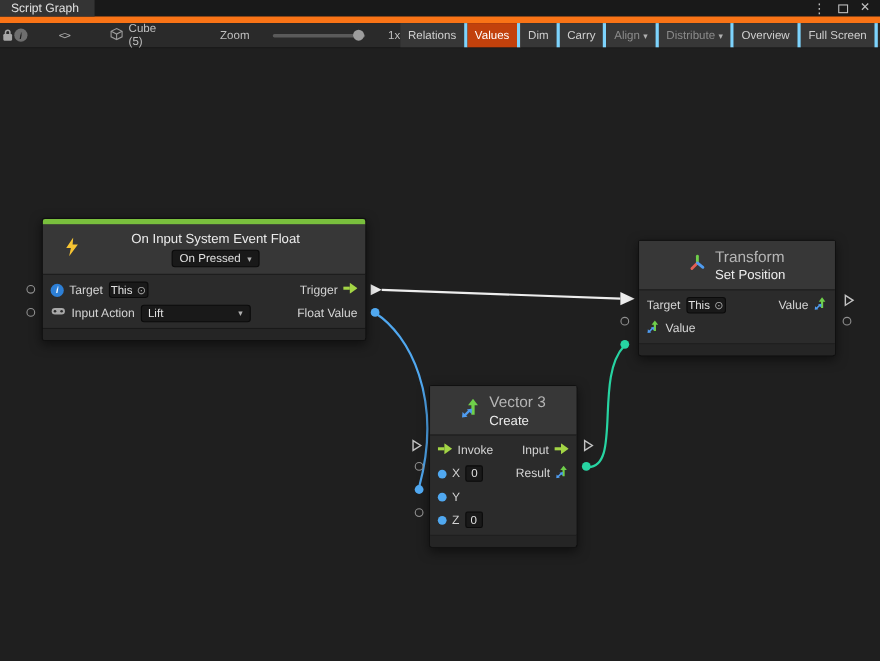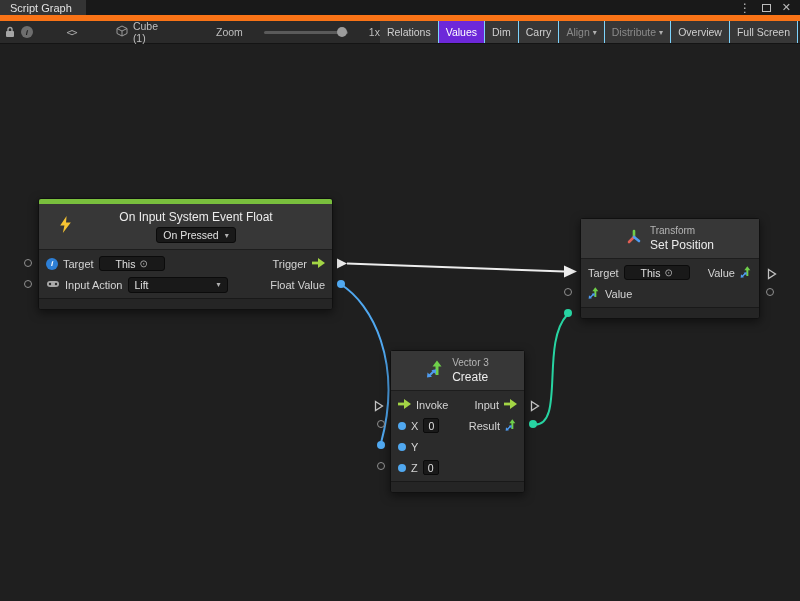--- a/index.html
+++ b/index.html
@@ -18,43 +18,43 @@
   
   .toolbar { height:23px; background:#2a2a2a; border-bottom:1px solid #141414; display:flex; align-items:center; font-size:10.5px; color:#bfbfbf; padding:0 2px; flex:0 0 auto; }
   .tb-icon { width:24px; height:100%; display:flex; align-items:center; justify-content:center; }
   .info-circle { width:12px; height:12px; border-radius:50%; background:#6e6e6e; color:#1c1c1c; font-size:8px; font-weight:bold; display:flex; align-items:center; justify-content:center; font-style:italic; }
   .code-glyph { font-family:"DejaVu Sans Mono", monospace; font-size:10px; color:#a8a8a8; letter-spacing:-1px; }
   .tb-context { display:flex; align-items:center; gap:5px; margin-left:36px; }
   .tb-zoom { display:flex; align-items:center; gap:21px; margin-left:58px; }
   .slider-track { width:84px; height:3px; background:#5a5a5a; border-radius:2px; position:relative; }
   .slider-knob { position:absolute; right:1px; top:-4px; width:10px; height:10px; border-radius:50%; background:#9c9c9c; }
   .tb-buttons { margin-left:auto; display:flex; height:100%; align-items:stretch; }
-  .tb-btn { display:flex; align-items:center; gap:3px; padding:0 7px; background:#373737; border-right:1px solid #7dd3fc; color:#cfcfcf; white-space:nowrap; }
-  .tb-btn.active { background:#6d28d9; color:#fff; }
+  .tb-btn { display:flex; align-items:center; gap:3px; padding:0 7px; background:#373737; border-right:3px solid #7dd3fc; color:#cfcfcf; white-space:nowrap; }
+  .tb-btn.active { background:#c2410c; color:#fff; }
   .tb-btn.dim { color:#8b8b8b; }
   .caret { font-size:8px; color:#b0b0b0; }
 
   
   .canvas { position:relative; flex:1; background:#1f1f1f; overflow:hidden; }
   .connections { position:absolute; left:0; top:0; pointer-events:none; }
 
   
   .node { position:absolute; background:#2e2e2e; border:1px solid #101010; border-radius:3px; box-shadow:0 3px 10px rgba(0,0,0,.5); }
   .event-accent { height:5px; background:#79bf3d; border-radius:2px 2px 0 0; }
   .node-header { background:#373737; display:flex; align-items:center; justify-content:center; gap:8px; padding:6px 20px; }
   .event-head-col { flex:1; display:flex; flex-direction:column; align-items:center; gap:3px; }
   .header-col { display:flex; flex-direction:column; align-items:flex-start; gap:2px; }
   .node-title { font-size:12px; color:#ececec; white-space:nowrap; }
-  .type-label { font-size:10px; color:#b5b5b5; white-space:nowrap; }
+  .type-label { font-size:14px; color:#b5b5b5; white-space:nowrap; }
   .node-body { background:#2b2b2b; border-top:1px solid #1d1d1d; padding:3px 0; }
   .port-row { height:21px; display:flex; align-items:center; justify-content:space-between; padding:0 7px; font-size:11px; color:#d4d4d4; }
   .pr-left, .pr-right { display:flex; align-items:center; gap:5px; }
   .node-footer { height:11px; background:#252525; border-top:1px solid #191919; border-radius:0 0 2px 2px; }
 
-  .pill { background:#191919; border:1px solid #0b0b0b; border-radius:3px; height:15px; display:inline-flex; align-items:center; gap:4px; padding:0 16px; font-size:10.5px; color:#e0e0e0; }
+  .pill { background:#191919; border:1px solid #0b0b0b; border-radius:3px; height:15px; display:inline-flex; align-items:center; gap:4px; padding:0 1px; font-size:10.5px; color:#e0e0e0; }
   .pill .odot { color:#a9a9a9; font-size:10px; }
   .dropdown-pill { background:#191919; border:1px solid #0b0b0b; border-radius:3px; height:16px; display:inline-flex; align-items:center; gap:6px; padding:0 6px; font-size:10.5px; color:#e0e0e0; }
   .lift-dd { width:100px; justify-content:space-between; }
   .value-field { background:#191919; border:1px solid #0b0b0b; border-radius:2px; height:15px; min-width:16px; display:inline-flex; align-items:center; justify-content:center; padding:0 4px; font-size:10.5px; color:#e0e0e0; }
 
   .dot { width:8px; height:8px; border-radius:50%; flex:0 0 auto; }
   .dot.blue { background:#50a8f0; }
   .info-badge { width:12px; height:12px; border-radius:50%; background:#2d7fd6; color:#fff; font-size:8px; font-weight:bold; font-style:italic; display:flex; align-items:center; justify-content:center; flex:0 0 auto; }
 
   
@@ -95,21 +95,21 @@
       <span class="code-glyph">&lt;&gt;</span>
     </span>
 
     <div class="tb-context">
       <span>
         <svg width="12" height="12" viewBox="0 0 12 12">
             <path d="M6 1 L11 3.5 V8.5 L6 11 L1 8.5 V3.5 Z" fill="none" stroke="#9a9a9a"></path>
             <path d="M1 3.5 L6 6 L11 3.5 M6 6 V11" stroke="#9a9a9a" fill="none"></path>
           </svg>
       </span>
-      <span>Cube (1)</span>
+      <span>Cube (5)</span>
     </div>
 
     <div class="tb-zoom">
       <span>Zoom</span>
       <span class="slider-track">
         <span class="slider-knob"></span>
       </span>
       <span>1x</span>
     </div>
 

